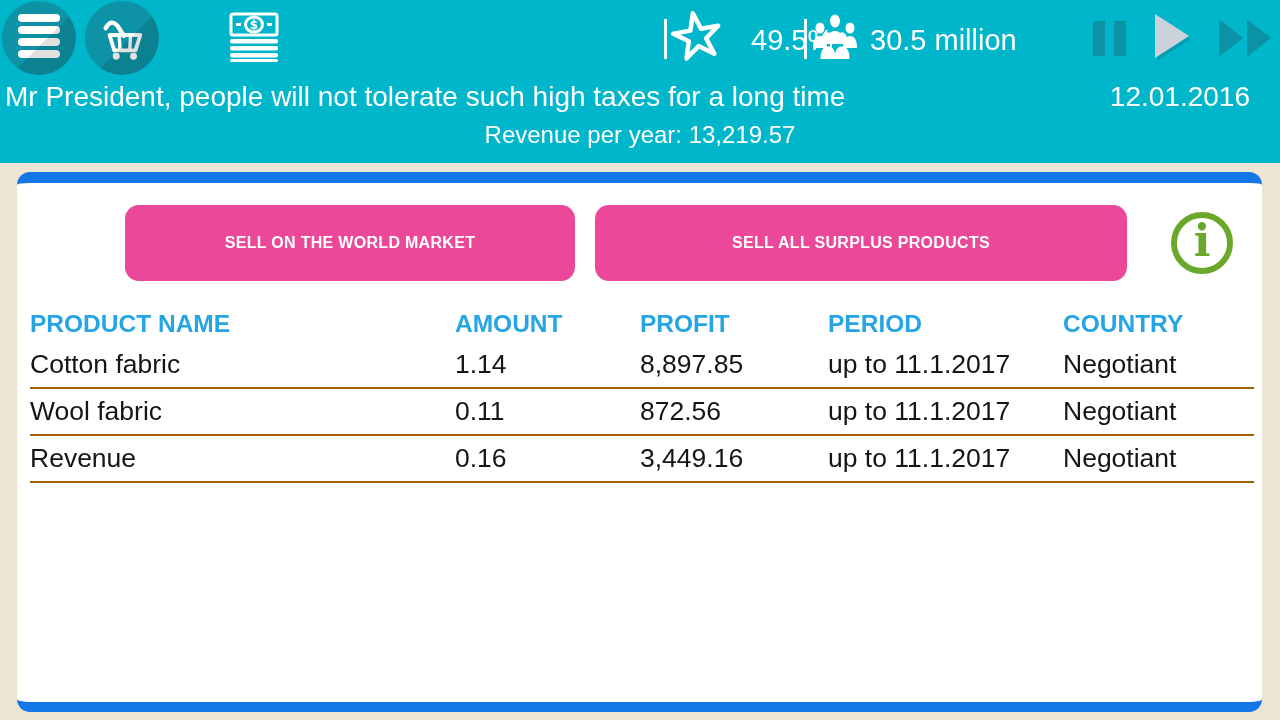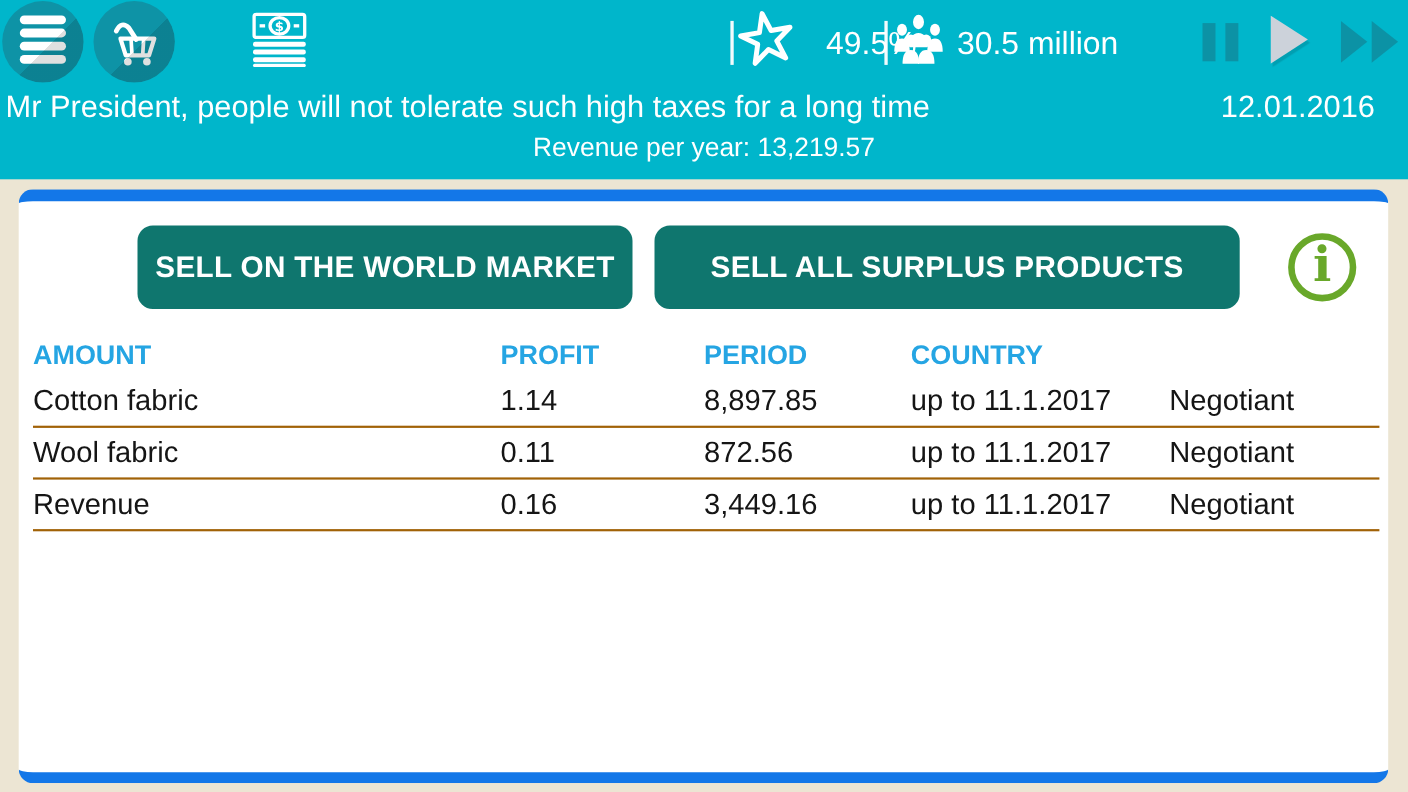--- a/index.html
+++ b/index.html
@@ -45,22 +45,22 @@
   .revenue { position:absolute; left:0; top:121px; width:1280px; text-align:center;
              color:#fff; font-size:24px; }
 
   
   .card {
     position:absolute; left:17px; top:172px; width:1245px; height:540px;
     background:#fff; border-top:11px solid #1377e8; border-bottom:10px solid #1377e8;
     border-radius:13px;
   }
   .green-btn {
-    position:absolute; height:76px; border:none; border-radius:14px; background:#0f766e;
-    color:#fff; font-family:"Liberation Sans",sans-serif; font-weight:bold; font-size:27px;
+    position:absolute; height:76px; border:none; border-radius:14px; background:#ec4899;
+    color:#fff; font-family:"Liberation Sans",sans-serif; font-weight:bold; font-size:16px;
     letter-spacing:.3px; display:flex; align-items:center; justify-content:center;
     text-align:center; cursor:pointer;
   }
   .gb1 { left:108px; top:22px; width:450px; }
   .gb2 { left:578px; top:22px; width:532px; }
   .info-btn {
     position:absolute; left:1154px; top:29px; width:62px; height:62px;
     border:6px solid #69a82a; border-radius:50%; color:#69a82a;
     display:flex; align-items:center; justify-content:center; cursor:pointer;
     font-family:"DejaVu Serif","Liberation Serif",serif; font-weight:bold;
@@ -190,20 +190,21 @@
 
     <button class="green-btn gb1">SELL ON THE WORLD MARKET</button>
     <button class="green-btn gb2">SELL ALL SURPLUS PRODUCTS</button>
 
     <div class="info-btn">
       <span>i</span>
     </div>
 
     <div class="trade-table">
       <div class="t-row t-head">
+        <span>PRODUCT NAME</span>
         <span>AMOUNT</span>
         <span>PROFIT</span>
         <span>PERIOD</span>
         <span>COUNTRY</span>
       </div>
 
       <div class="t-row t-data">
         <span>Cotton fabric</span>
         <span>1.14</span>
         <span>8,897.85</span>

